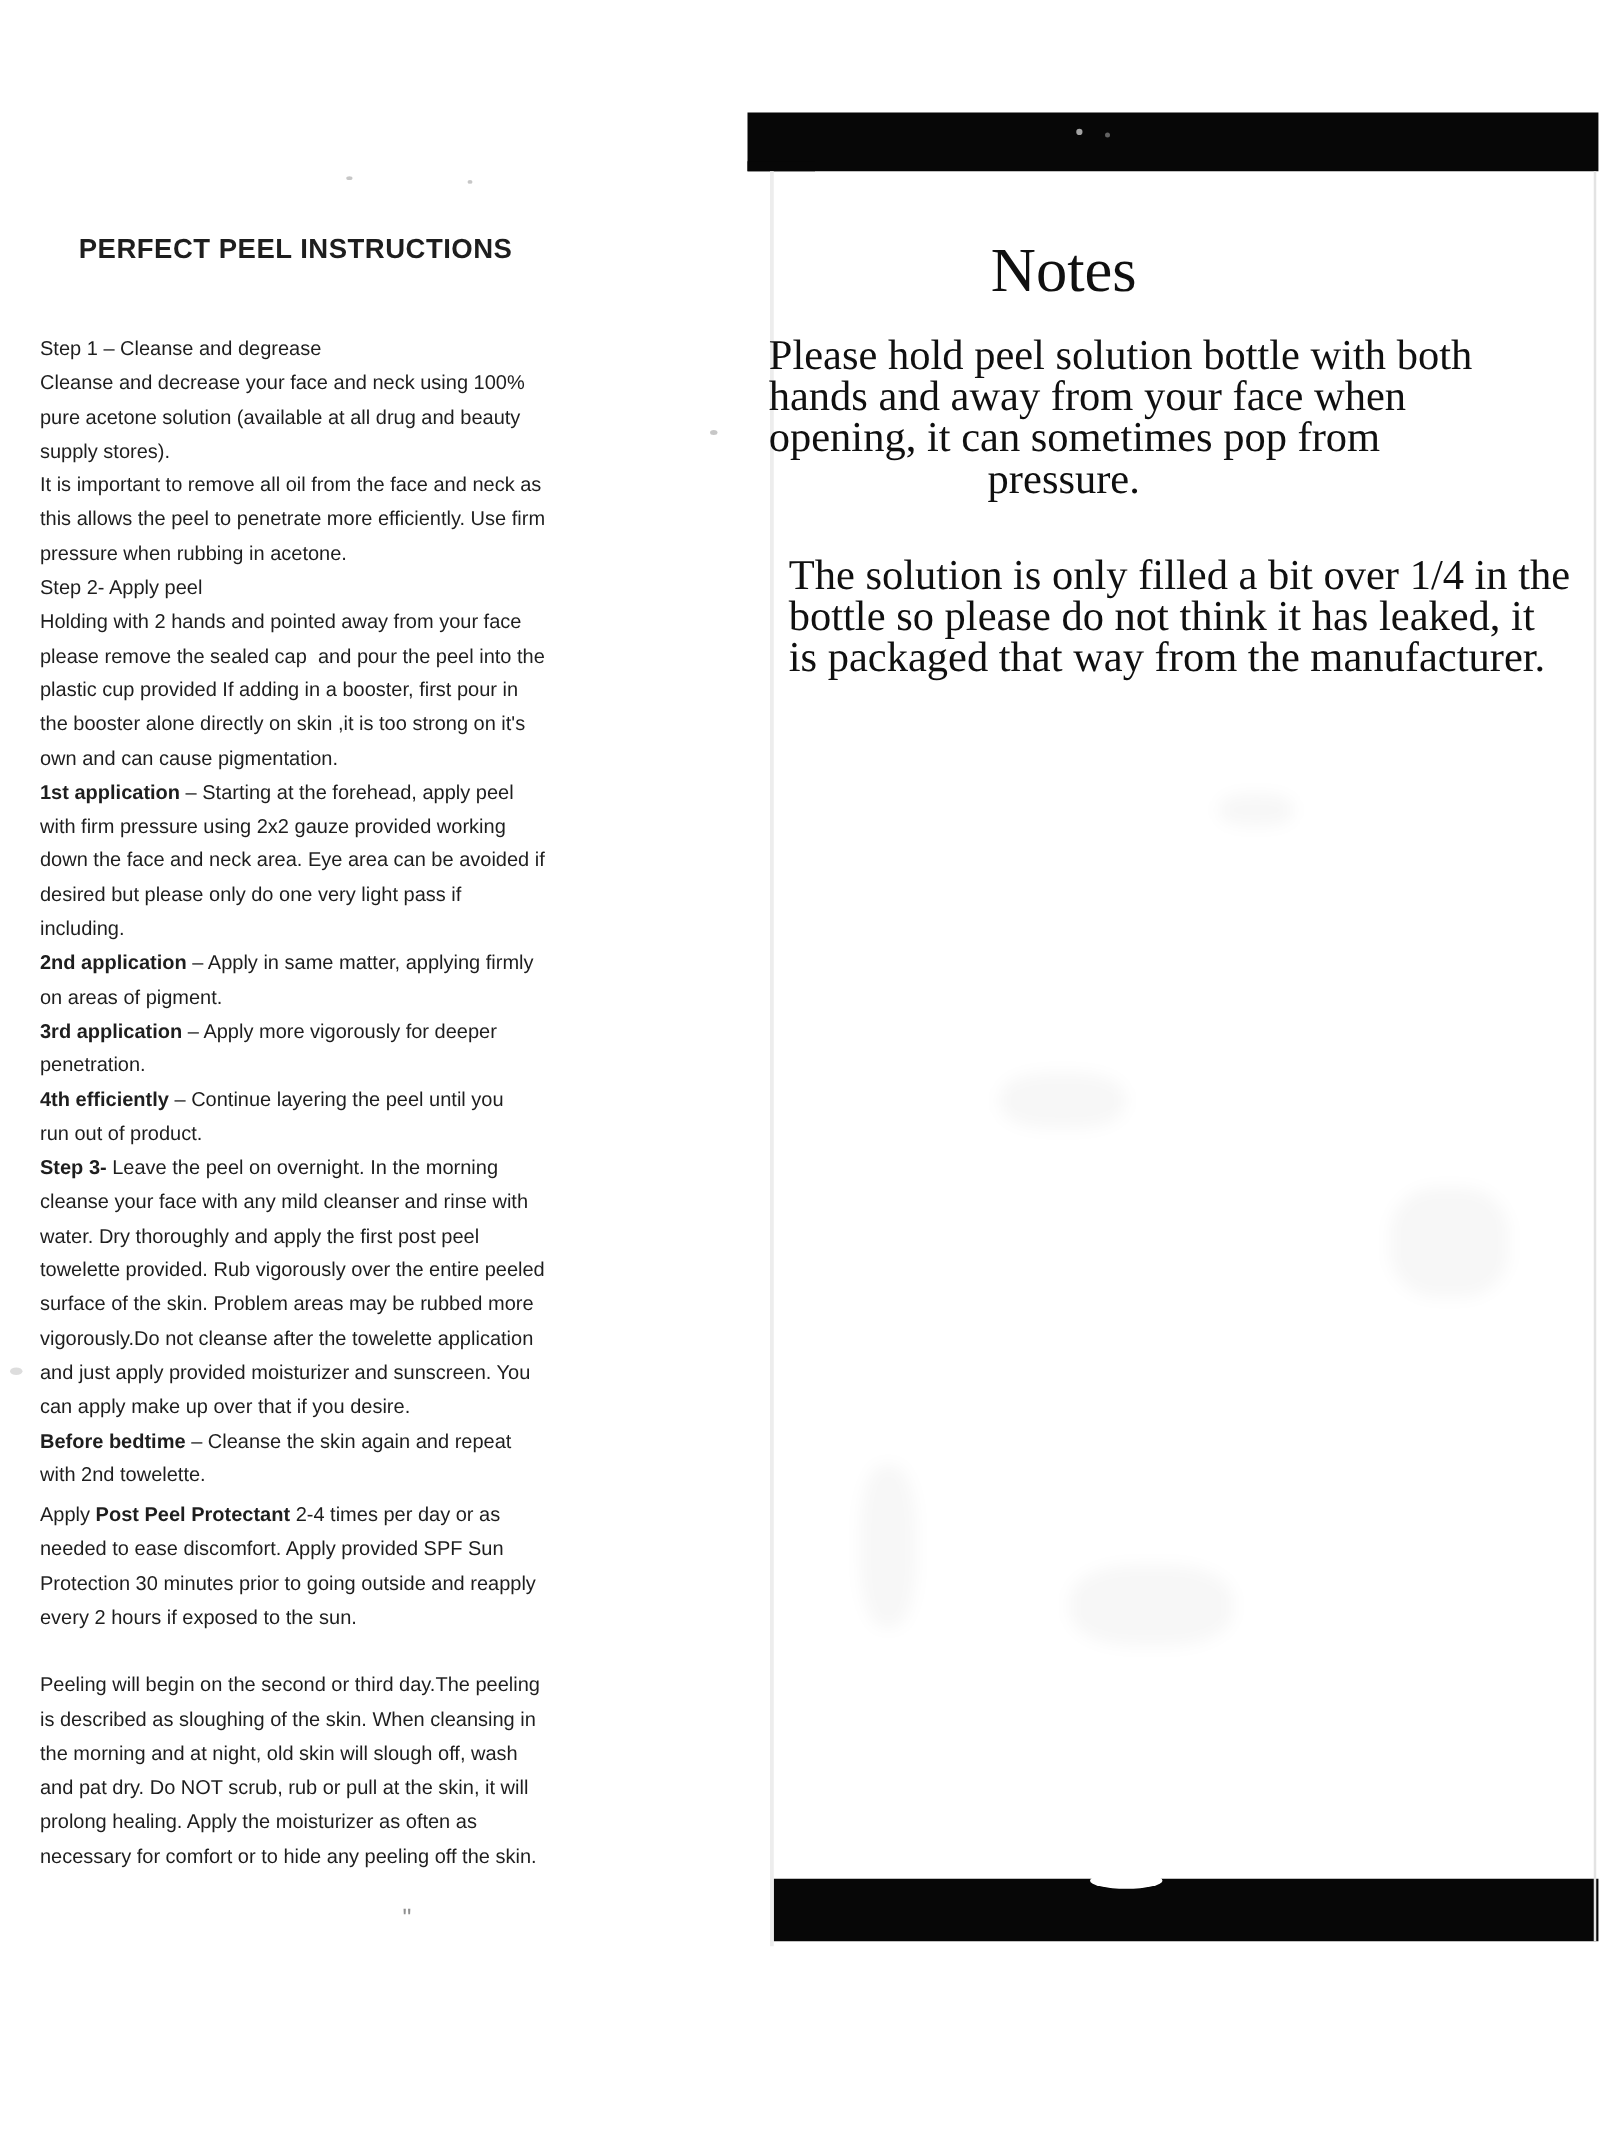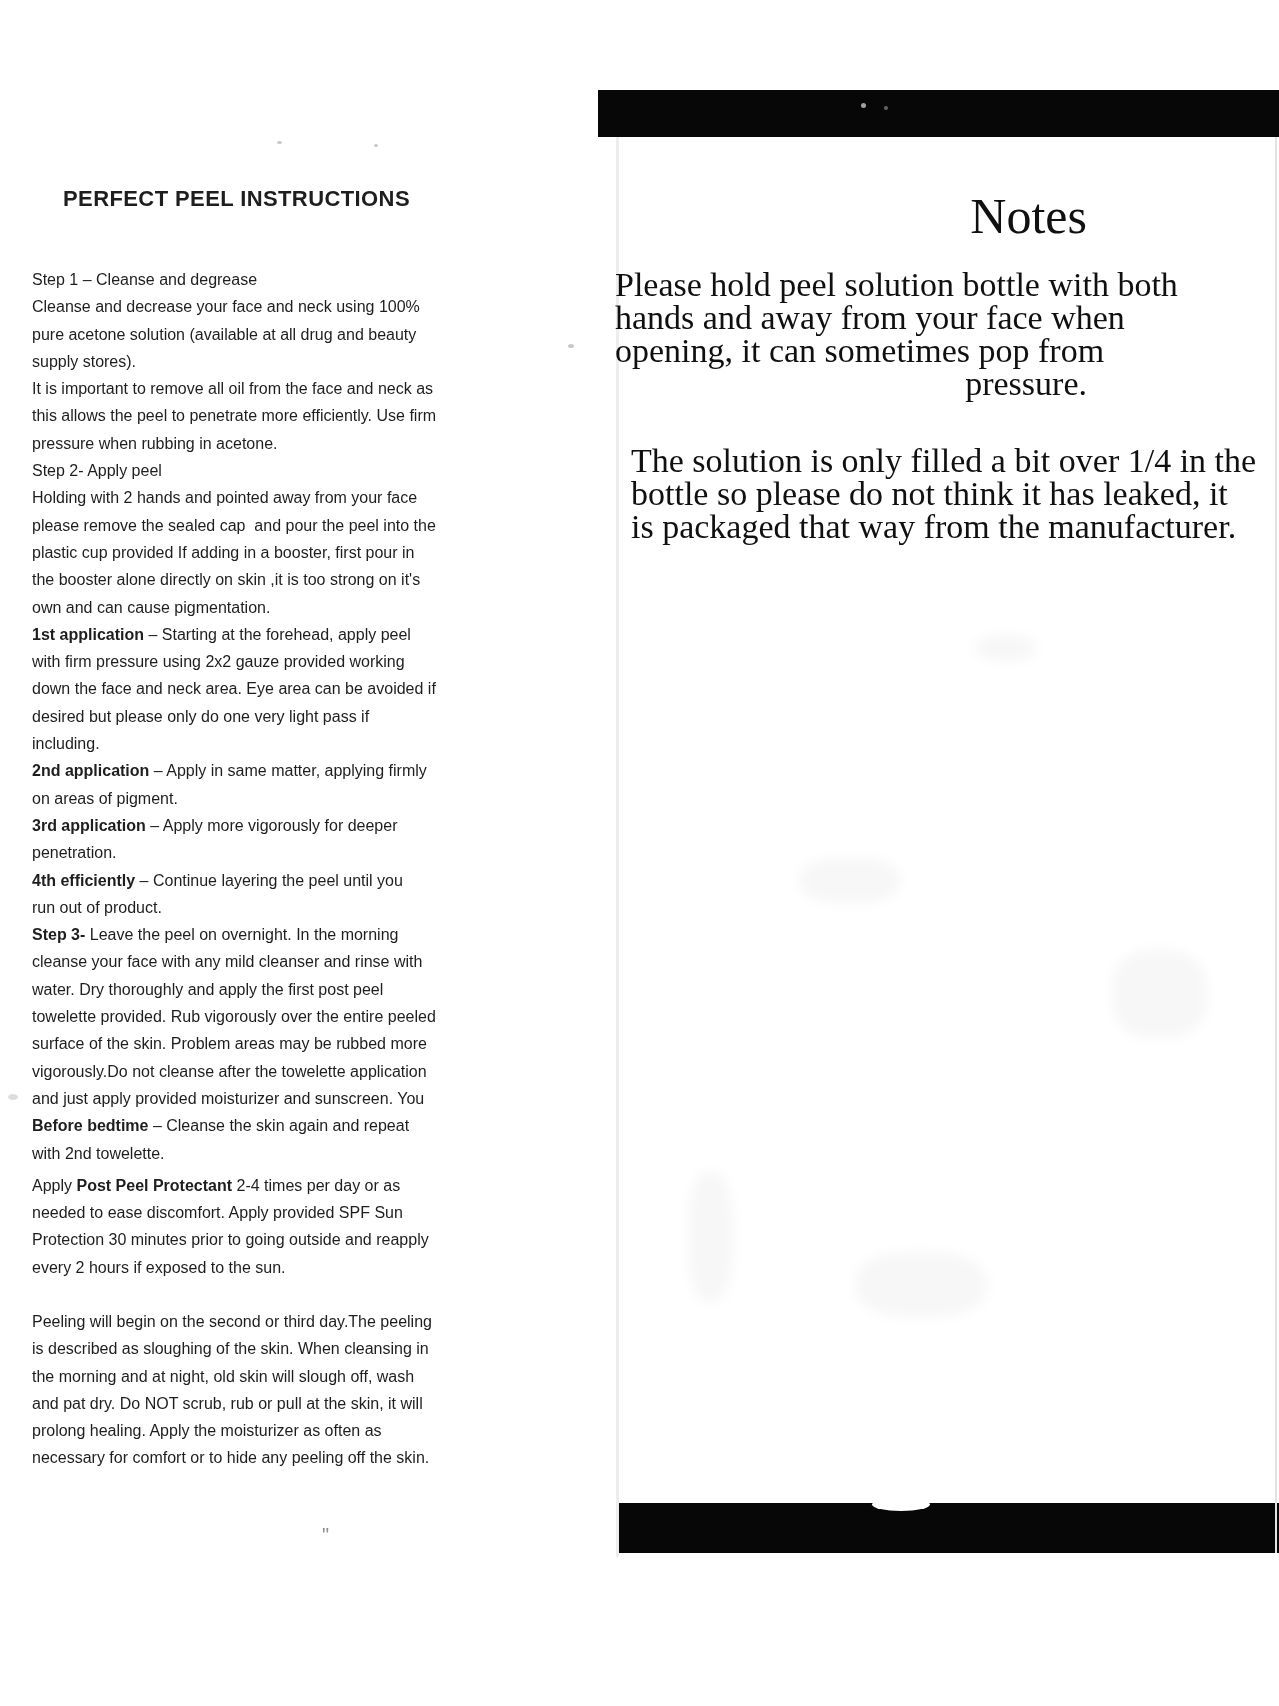--- a/index.html
+++ b/index.html
@@ -21,21 +21,21 @@
   #left-body .b{font-weight:bold;}
   
   #right-page-edge{
     position:absolute;left:616px;top:137px;width:3px;height:1420px;
     background:#ededed;
   }
   #right-edge-line{
     position:absolute;left:1275px;top:137px;width:2px;height:1416px;background:#e3e3e3;
   }
   #notes{
-    position:absolute;left:615px;top:190px;width:472px;text-align:right;
+    position:absolute;left:615px;top:190px;width:472px;text-align:center;
     font-family:"Liberation Serif",serif;color:var(--notes-ink,#101010);
   }
   #notes-title{font-size:50px;line-height:52px;font-weight:normal;}
   #notes-paras{margin-top:26px;}
   #notes .nline{height:33px;line-height:33px;font-size:34px;white-space:pre;}
   .npara + .npara{margin-top:44px;margin-left:16px;}
   
   #bar-top{
     position:absolute;left:598px;top:90px;width:681px;height:47px;background:var(--bar,#070707);
   }
@@ -98,20 +98,21 @@
       <div class="iline"><span>penetration.</span></div>
       <div class="iline"><span class="b">4th efficiently</span><span> – Continue layering the peel until you</span></div>
       <div class="iline"><span>run out of product.</span></div>
       <div class="iline"><span class="b">Step 3-</span><span> Leave the peel on overnight. In the morning</span></div>
       <div class="iline"><span>cleanse your face with any mild cleanser and rinse with</span></div>
       <div class="iline"><span>water. Dry thoroughly and apply the first post peel</span></div>
       <div class="iline"><span>towelette provided. Rub vigorously over the entire peeled</span></div>
       <div class="iline"><span>surface of the skin. Problem areas may be rubbed more</span></div>
       <div class="iline"><span>vigorously.Do not cleanse after the towelette application</span></div>
       <div class="iline"><span>and just apply provided moisturizer and sunscreen. You</span></div>
+      <div class="iline"><span>can apply make up over that if you desire.</span></div>
       <div class="iline"><span class="b">Before bedtime</span><span> – Cleanse the skin again and repeat</span></div>
       <div class="iline"><span>with 2nd towelette.</span></div>
       <div style="height: 5px;"></div>
       <div class="iline"><span>Apply </span><span class="b">Post Peel Protectant</span><span> 2-4 times per day or as</span></div>
       <div class="iline"><span>needed to ease discomfort. Apply provided SPF Sun</span></div>
       <div class="iline"><span>Protection 30 minutes prior to going outside and reapply</span></div>
       <div class="iline"><span>every 2 hours if exposed to the sun.</span></div>
       <div style="height: 27px;"></div>
       <div class="iline"><span>Peeling will begin on the second or third day.The peeling</span></div>
       <div class="iline"><span>is described as sloughing of the skin. When cleansing in</span></div>

